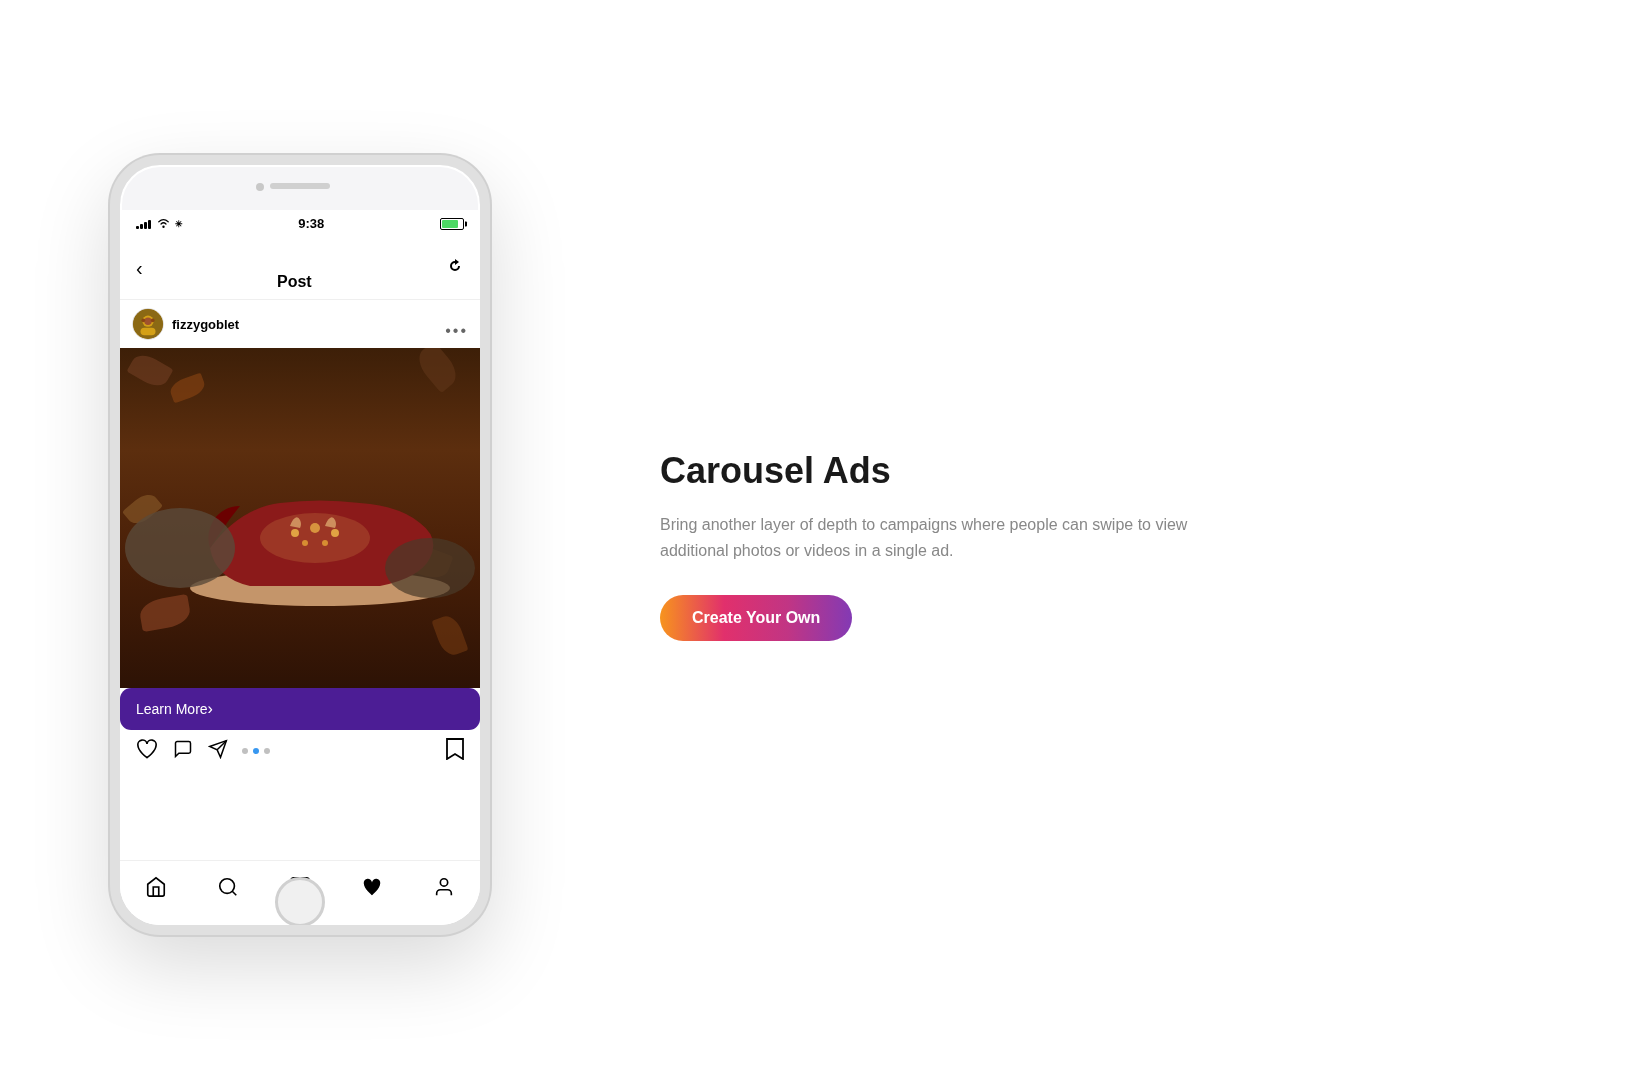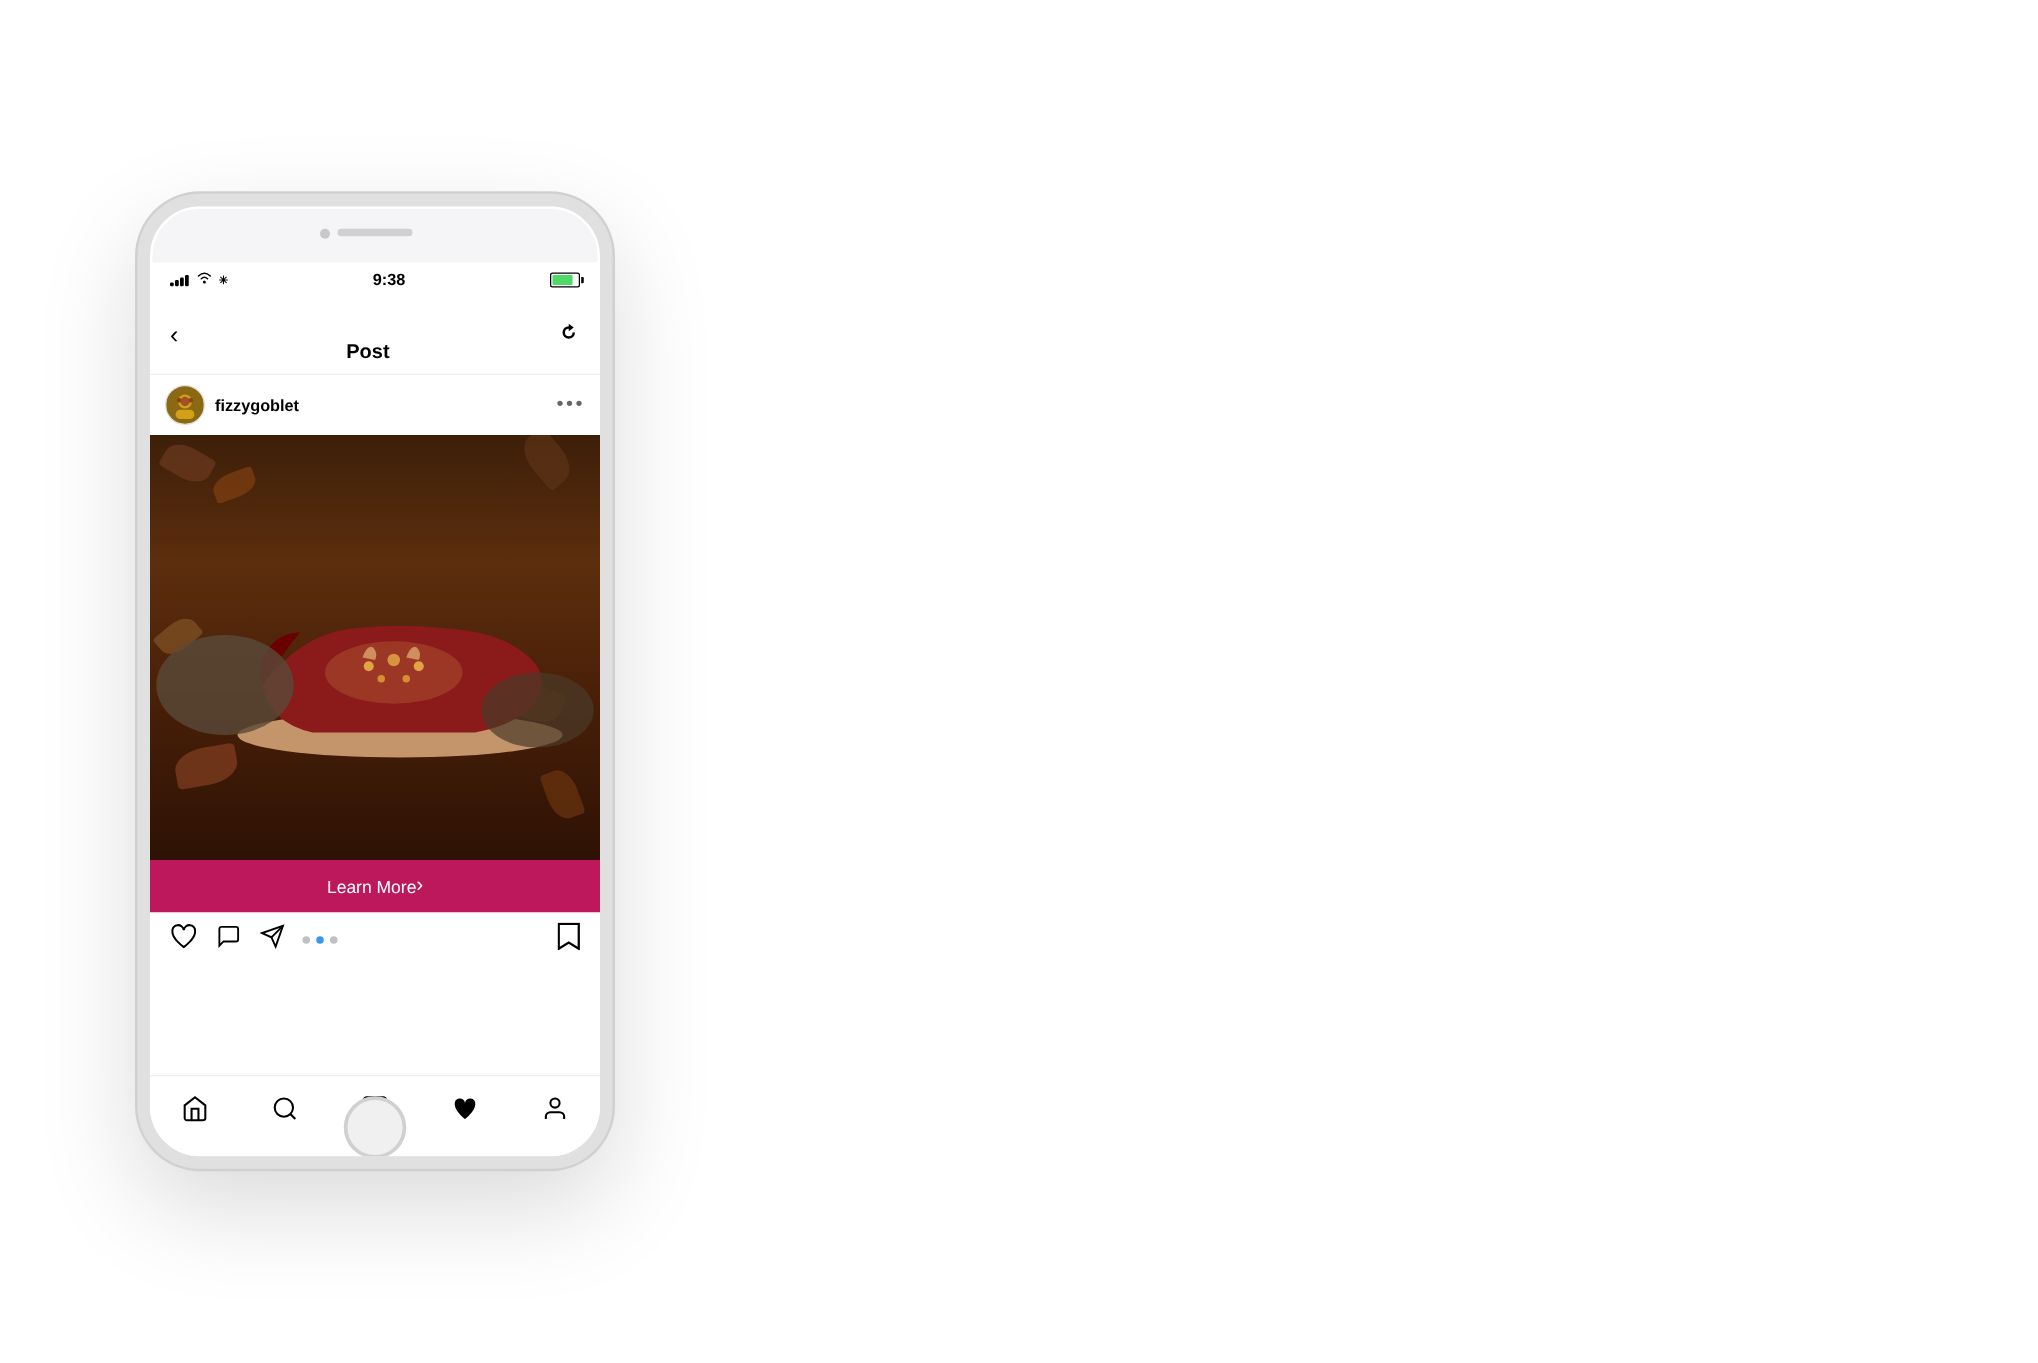--- a/index.html
+++ b/index.html
@@ -192,21 +192,21 @@
 
     .nav-refresh {
       font-size: 16px;
       color: #000;
       cursor: pointer;
     }
 
     
     .post-header {
       display: flex;
-      align-items: center;
+      align-items: flex-end;
       justify-content: space-between;
       padding: 8px 12px;
       background: #ffffff;
     }
 
     .post-user {
       display: flex;
       align-items: center;
       gap: 8px;
     }
@@ -258,30 +258,31 @@
         #2a1205 80%,
         #1a0a02 100%
       );
       position: relative;
       overflow: hidden;
       flex-shrink: 0;
     }
 
     
     .learn-more-banner {
-      background: #be185d;
+      background: #4c1d95;
       color: #ffffff;
       display: flex;
-      justify-content: center;
+      justify-content: flex-start;
       align-items: center;
       padding: 12px 16px;
       font-size: 14px;
       font-weight: 500;
       cursor: pointer;
       flex-shrink: 0;
+      border-radius: 11px;
     }
 
     .learn-more-arrow {
       font-size: 16px;
       color: #ffffff;
     }
 
     
     .action-bar {
       display: flex;
@@ -563,14 +564,19 @@
             </svg>
           </div>
         </div>
 
       </div>
 
       <div class="phone-home-btn"></div>
     </div>
   </div>
 
+  <div class="content-section">
+    <h1 class="ad-title">Carousel Ads</h1>
+    <p class="ad-description">Bring another layer of depth to campaigns where people can swipe to view additional photos or videos in a single ad.</p>
+    <button class="cta-button">Create Your Own</button>
+  </div>
 
 </div>
 
 </body></html>

